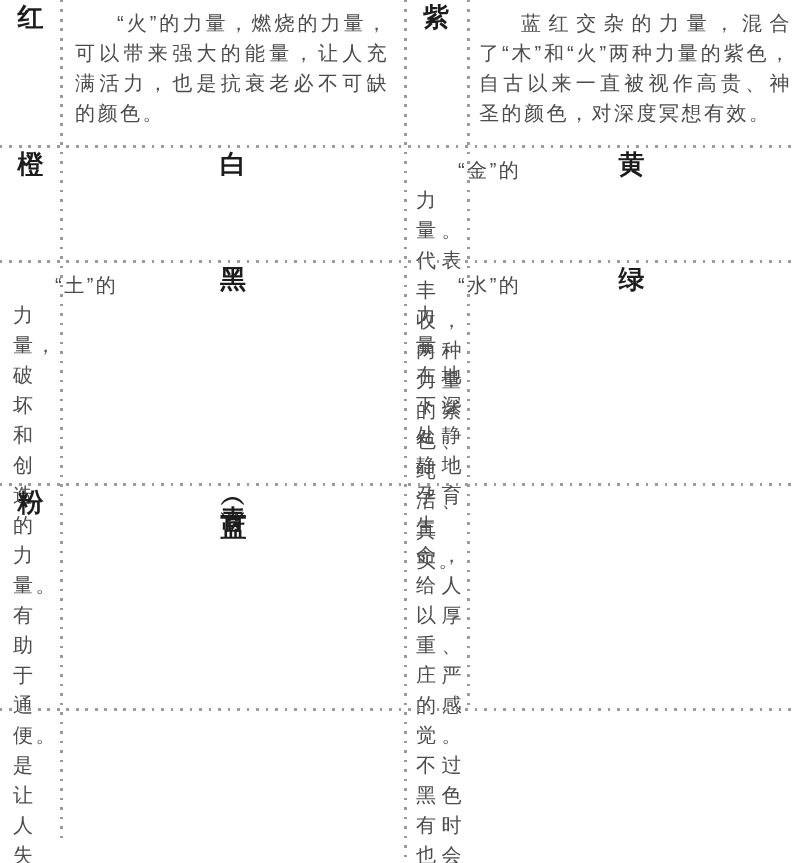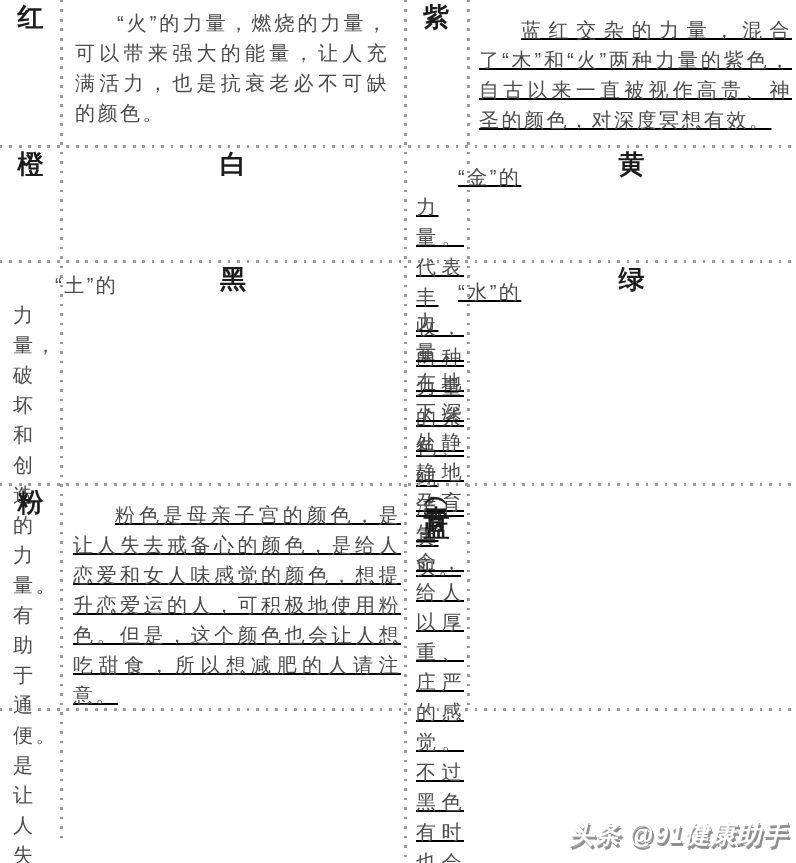--- a/index.html
+++ b/index.html
@@ -22,21 +22,21 @@
   .label {
     font-size:26px; font-weight:700; color:#1c1c1c;
     letter-spacing:1px;
   }
   .label-vertical {
     writing-mode:vertical-rl;
     font-size:26px; font-weight:700; color:#1c1c1c;
     letter-spacing:4px; line-height:1.2;
   }
   .text-cell-left  { padding:8px 16px 8px 13px; }
-  .text-cell-right { padding:15px 4px 8px 11px;text-decoration:underline; }
+  .text-cell-right { padding:8px 4px 8px 11px; }
   .text {
     width:100%;
     font-size:20px; line-height:30px;
     letter-spacing:2.5px;
     color:#4c4c4c;
     text-align:justify;
     text-justify:inter-character;
     text-indent:2.1em;
   }
   
@@ -106,34 +106,30 @@
     <div class="cell text-cell-right">
       <div class="text">“水”的力量。在地下深处静静地孕育生命，给人以厚重、庄严的感觉。不过黑色有时也会给人以阴沉、抑郁的感觉，请根据自己的身体状况使用。</div>
     </div>
 
     <div class="cell label-cell">
       <span class="label">绿</span>
     </div>
     <div class="cell label-cell">
       <span class="label">粉</span>
     </div>
-    <div class="cell text-cell-right">
-      <div class="text">粉色是母亲子宫的颜色，是让人失去戒备心的颜色，是给人恋爱和女人味感觉的颜色，想提升恋爱运的人，可积极地使用粉色。但是，这个颜色也会让人想吃甜食，所以想减肥的人请注意。</div>
-    </div>
 
     <div class="cell label-cell">
       <span class="label-vertical">青（蓝）</span>
     </div>
     <div class="cell"></div>
     <div class="cell"></div>
   </div>
 
   <div class="vline" id="vline-left-labels"></div>
   <div class="vline" id="vline-middle"></div>
   <div class="vline" id="vline-right-labels"></div>
   <div class="hline" id="hline-1"></div>
   <div class="hline" id="hline-2"></div>
   <div class="hline" id="hline-3"></div>
   <div class="hline" id="hline-4"></div>
 
-  <div class="watermark">头条 @91健康助手</div>
 
 </div>
 
 </body></html>

